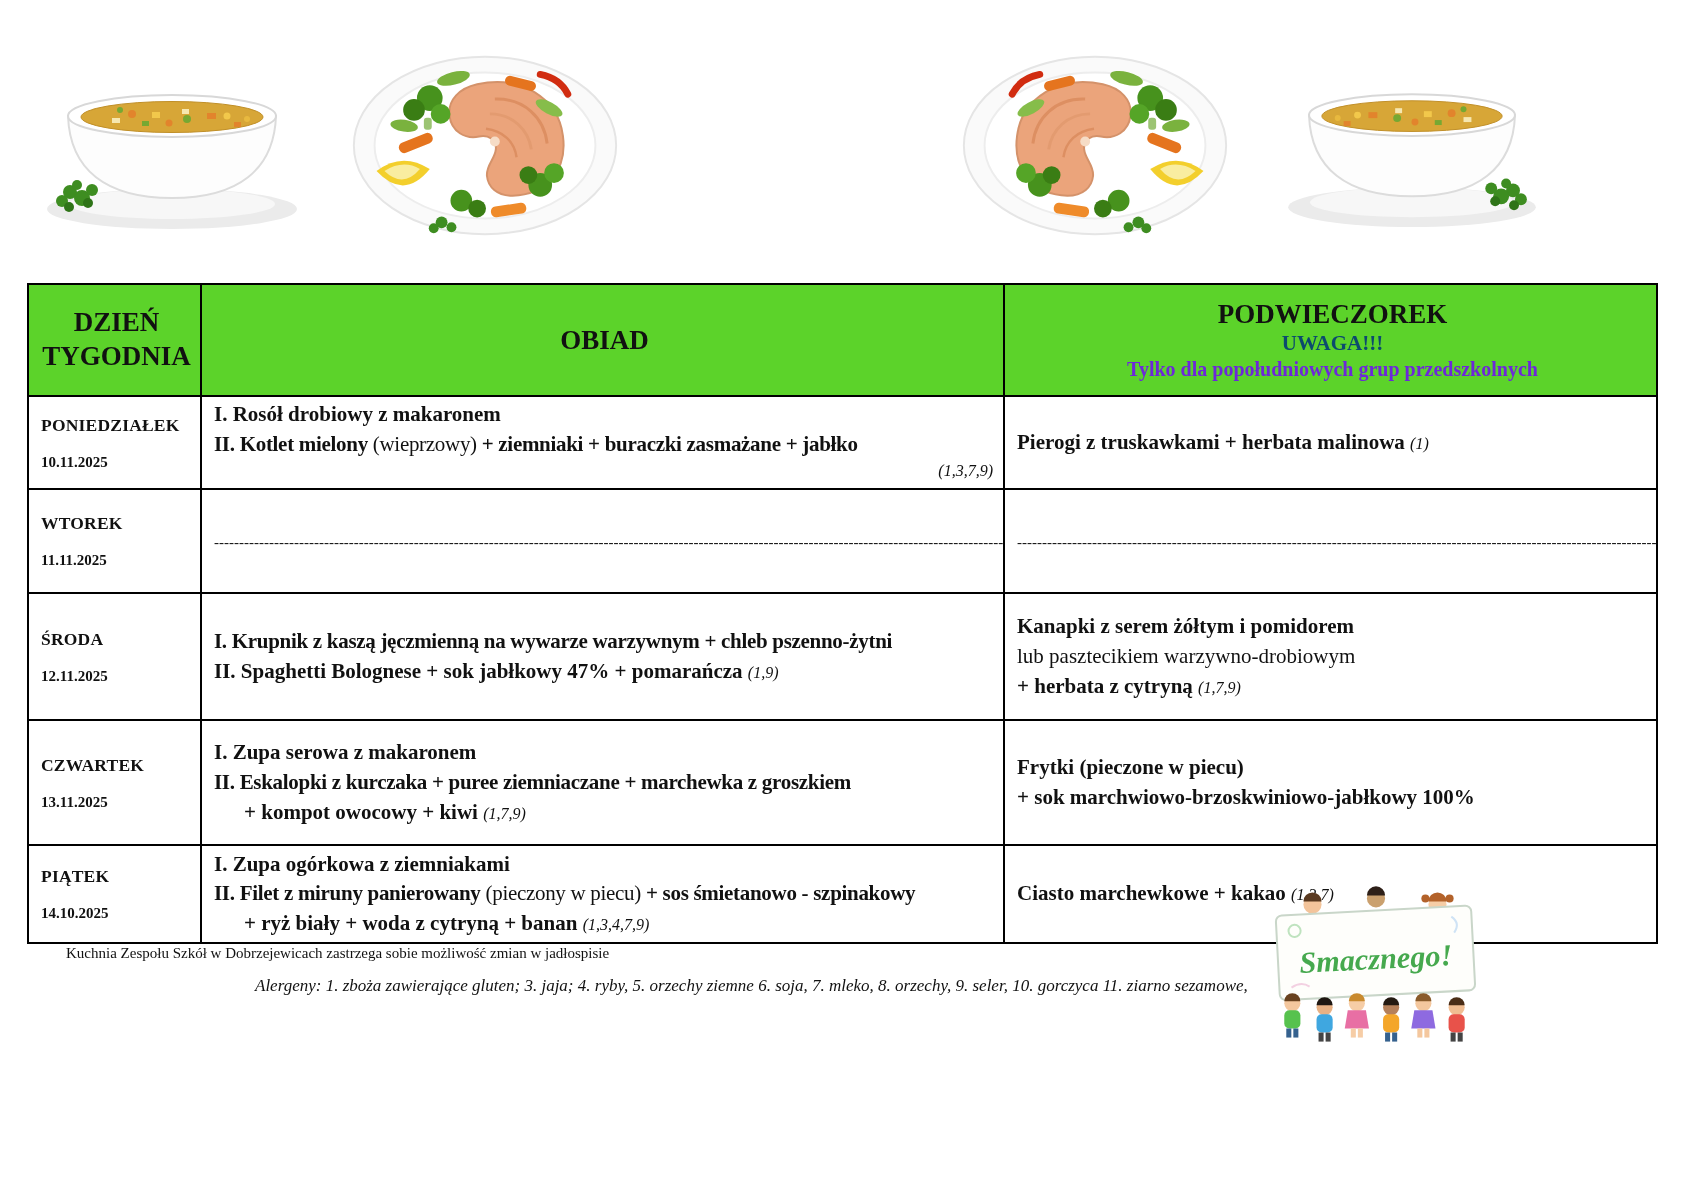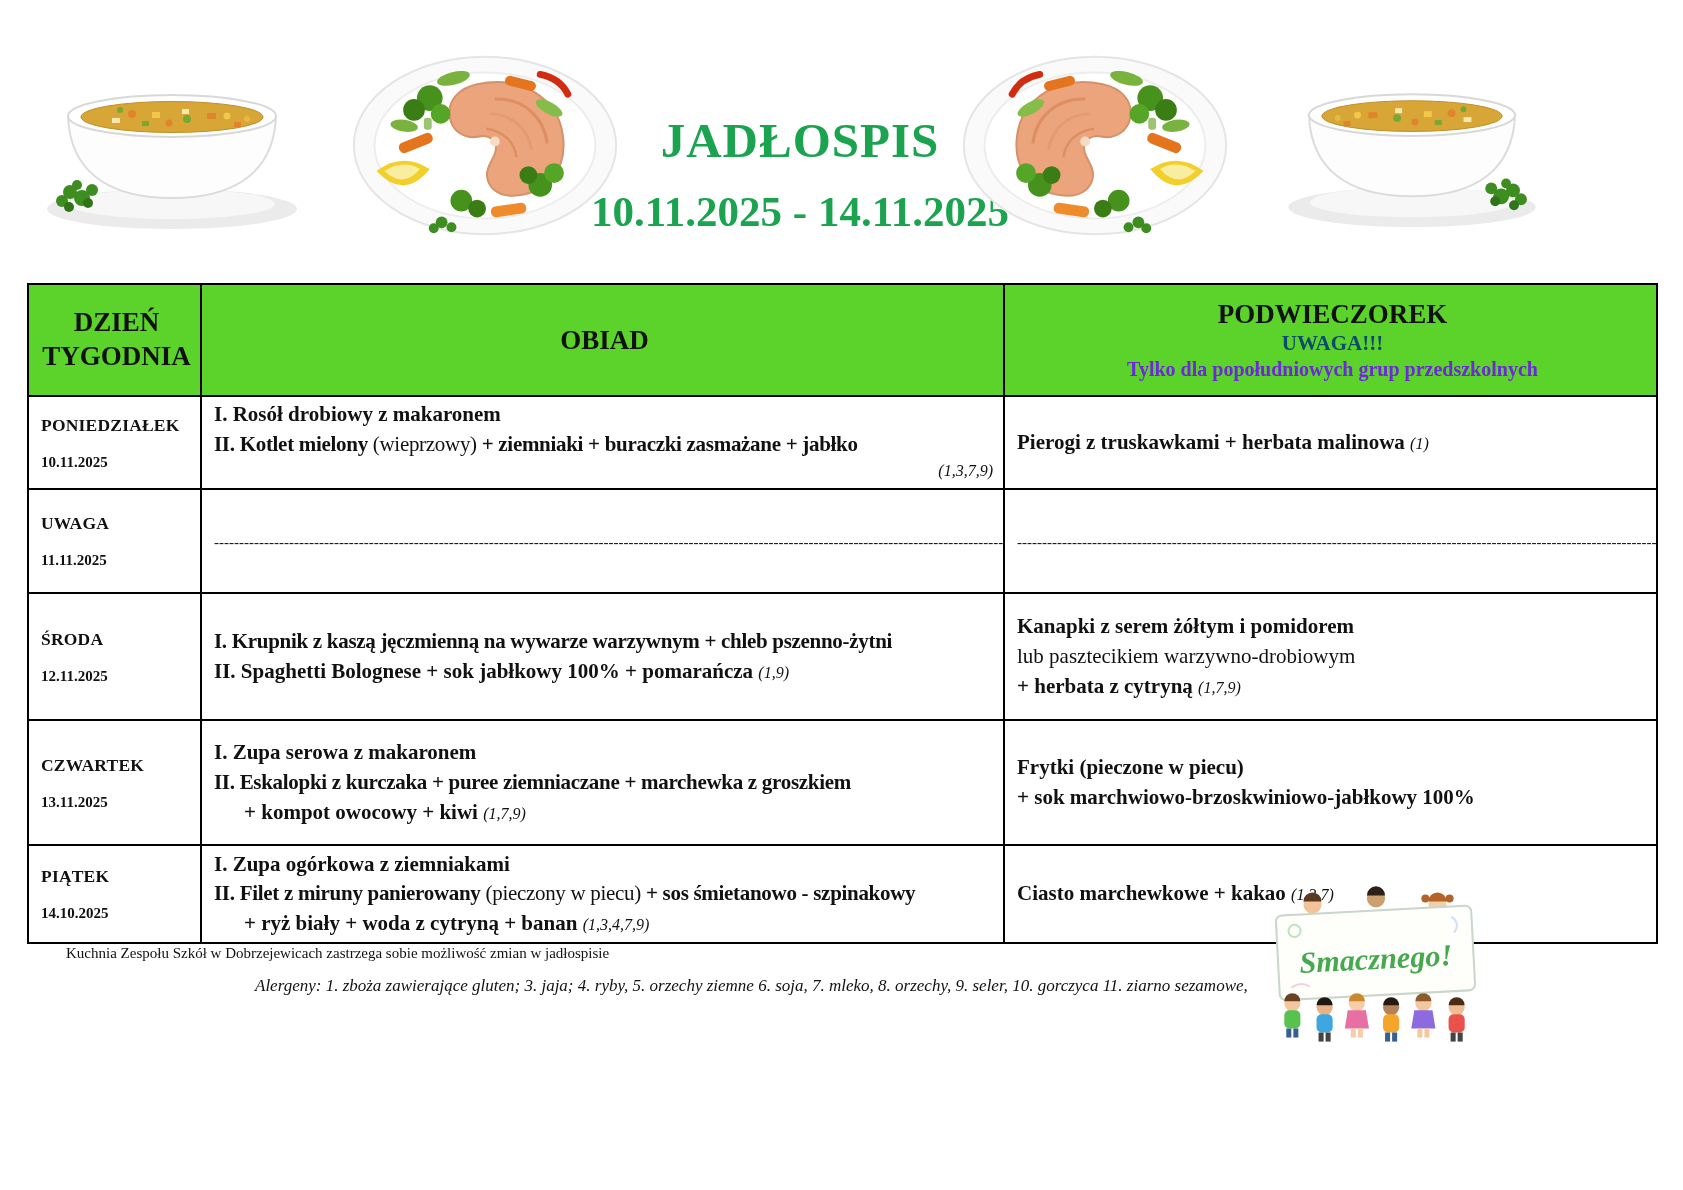--- a/index.html
+++ b/index.html
@@ -112,24 +112,20 @@
       <ellipse cx="58" cy="92" rx="14" ry="6" fill="#7ab23e" transform="rotate(8 58 92)"></ellipse>
       <path d="M196,40 q20,4 28,20" fill="none" stroke="#d12c10" stroke-width="7" stroke-linecap="round"></path>
       <g fill="#3e8d21">
           <circle cx="96" cy="190" r="6"></circle>
           <circle cx="106" cy="195" r="5"></circle>
           <circle cx="88" cy="196" r="5"></circle>
         </g>
     </svg>
   </div>
 
-  <div class="title-block">
-    <div class="title">JADŁOSPIS</div>
-    <div class="dates">10.11.2025 - 14.11.2025</div>
-  </div>
 
   <div class="deco mirror" style="left:955px;top:35px;width:280px;height:212px;">
     <svg viewBox="0 0 280 215">
       <ellipse cx="140" cy="112" rx="133" ry="90" fill="#fafafa" stroke="#e5e5e5" stroke-width="2"></ellipse>
       <ellipse cx="140" cy="112" rx="112" ry="74" fill="#ffffff" stroke="#ededed" stroke-width="2"></ellipse>
       <path d="M30,138 Q56,118 84,136 Q58,168 30,138 Z" fill="#f3cf2c"></path>
       <path d="M38,138 Q57,126 74,136 Q57,156 38,138 Z" fill="#f9eda0"></path>
       <path d="M132,50 C176,40 214,64 219,102 C224,138 201,162 168,163 C152,163 143,154 142,143 C141,132 150,126 151,116 C152,106 143,101 134,103 C120,106 106,98 104,82 C102,66 114,54 132,50 Z" fill="#eba47b" stroke="#d4926a" stroke-width="2"></path>
       <path d="M150,65 C180,64 200,84 203,110" fill="none" stroke="#dd8f62" stroke-width="3"></path>
       <path d="M145,80 C168,80 184,96 187,116" fill="none" stroke="#e39b70" stroke-width="3"></path>
@@ -227,39 +223,39 @@
         <div class="line tight"><span class="seg-b">II. Kotlet mielony </span><span class="seg-r">(wieprzowy) </span><span class="seg-b">+ ziemniaki + buraczki zasmażane + jabłko</span></div>
         <div class="line right"><span class="seg-i">(1,3,7,9)</span></div>
       </td>
       <td class="menu-cell">
         <div class="line"><span class="seg-b">Pierogi z truskawkami + herbata malinowa </span><span class="seg-i">(1)</span></div>
       </td>
     </tr>
 
     <tr class="r2">
       <td class="day-cell">
-        <div class="day-name">UWAGA</div>
+        <div class="day-name">WTOREK</div>
         <div class="day-date">11.11.2025</div>
       </td>
       <td class="menu-cell">
         <div class="line dashes"><span class="seg-r">----------------------------------------------------------------------------------------------------------------------------------------------------------------------</span></div>
       </td>
       <td class="menu-cell">
         <div class="line dashes"><span class="seg-r">--------------------------------------------------------------------------------------------------------------------------------------</span></div>
       </td>
     </tr>
 
     <tr class="r3">
       <td class="day-cell">
         <div class="day-name">ŚRODA</div>
         <div class="day-date">12.11.2025</div>
       </td>
       <td class="menu-cell">
         <div class="line tight"><span class="seg-b">I. Krupnik z kaszą jęczmienną na wywarze warzywnym + chleb pszenno-żytni</span></div>
-        <div class="line"><span class="seg-b">II. Spaghetti Bolognese + sok jabłkowy 100% + pomarańcza </span><span class="seg-i">(1,9)</span></div>
+        <div class="line"><span class="seg-b">II. Spaghetti Bolognese + sok jabłkowy 47% + pomarańcza </span><span class="seg-i">(1,9)</span></div>
       </td>
       <td class="menu-cell">
         <div class="line"><span class="seg-b">Kanapki z serem żółtym i pomidorem</span></div>
         <div class="line"><span class="seg-r">lub pasztecikiem warzywno-drobiowym</span></div>
         <div class="line"><span class="seg-b">+ herbata z cytryną </span><span class="seg-i">(1,7,9)</span></div>
       </td>
     </tr>
 
     <tr class="r4">
       <td class="day-cell">

